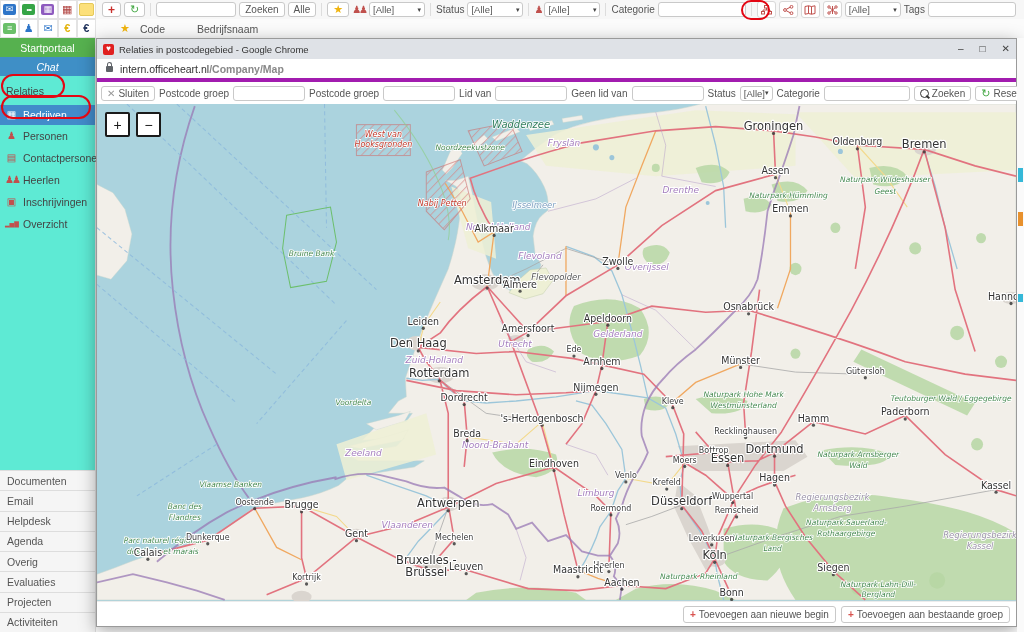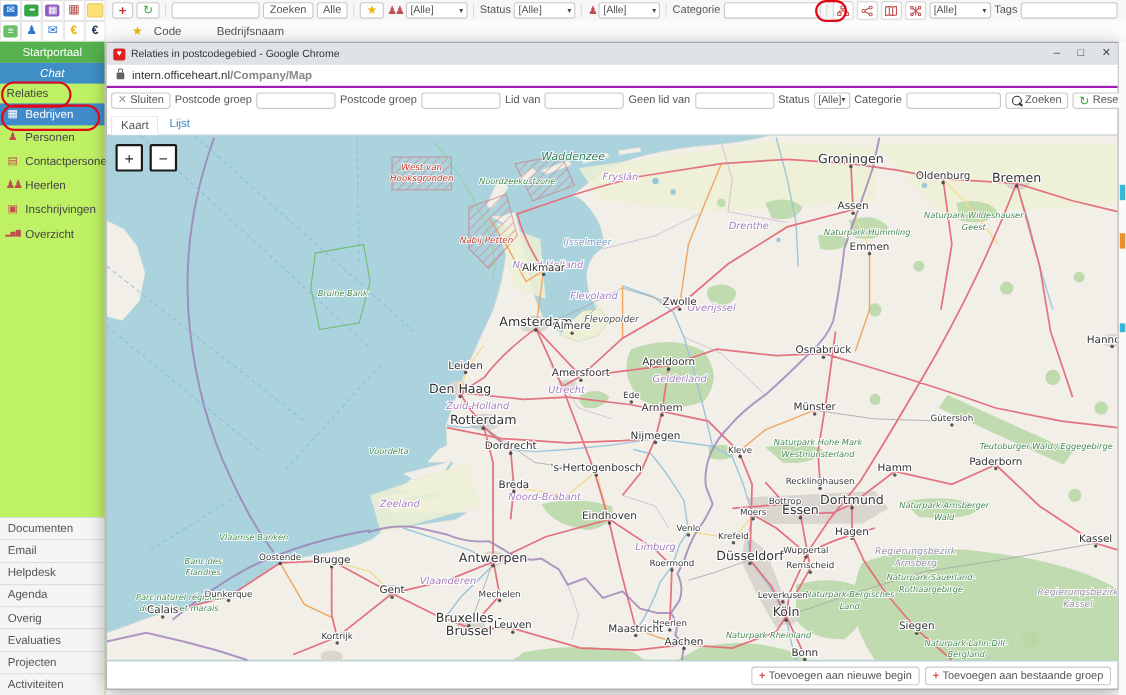--- a/index.html
+++ b/index.html
@@ -28,38 +28,38 @@
   .sel .car{font-size:7px;color:#444;}
   .lab{font-size:10px;color:#555;white-space:nowrap;}
   .sep{width:1px;height:13px;background:#ddd;margin:0 2px;}
   .plus-red{color:#c9302c;font-weight:bold;font-size:12px;}
   .ref-green{color:#3fa53f;font-size:11px;}
   .star{color:#f0b40f;font-size:11px;}
   .red-ic{color:#c0504d;font-size:10px;letter-spacing:-2px;}
   .tbic{width:17px;height:15px;border:1px solid #d8d8d8;border-radius:3px;background:#fff;display:inline-flex;align-items:center;justify-content:center;}
 
   
-  #sidebar{position:absolute;left:0;top:38px;width:96px;height:594px;background:#bef264;border-right:1px solid #e0e0e0;box-sizing:border-box;display:flex;flex-direction:column;font-size:10.5px;}
+  #sidebar{position:absolute;left:0;top:38px;width:96px;height:594px;background:#5eead4;border-right:1px solid #e0e0e0;box-sizing:border-box;display:flex;flex-direction:column;font-size:10.5px;}
   .sb-portal{height:19px;background:#56b14f;color:#fff;display:flex;align-items:center;justify-content:center;flex:none;}
   .sb-chat{height:19px;background:#3f8fc6;color:#fff;display:flex;align-items:center;justify-content:center;flex:none;font-style:italic;}
-  .sb-group{height:18px;color:#444;display:flex;align-items:center;padding-left:6px;flex:none;}
+  .sb-group{height:29px;color:#444;display:flex;align-items:center;padding-left:6px;flex:none;}
   .sb-item{height:22px;display:flex;align-items:center;gap:5px;padding-left:5px;color:#444;flex:none;}
   .sb-item .ic{color:#c0504d;font-size:10px;width:13px;text-align:center;flex:none;line-height:1;}
   .sb-item.active{background:#428bca;color:#fff;height:20px;}
   .sb-item.active .ic{color:#fff;}
   .sb-fill{flex:1;}
   .sec{height:20.25px;background:#f5f5f5;border-top:1px solid #ddd;display:flex;align-items:center;padding-left:7px;color:#555;box-sizing:border-box;flex:none;}
 
   
   #popup{position:absolute;left:96px;top:38px;width:921px;height:589px;background:#fff;border:1px solid #9a9a9a;box-shadow:0 4px 16px rgba(0,0,0,.35);box-sizing:border-box;display:flex;flex-direction:column;}
   .p-title{height:20px;background:#dfe2e7;display:flex;align-items:center;padding:0 6px;font-size:9.5px;color:#333;flex:none;}
   .heart{width:11px;height:11px;background:#e02020;border-radius:2px;color:#fff;font-size:8px;display:flex;align-items:center;justify-content:center;margin-right:5px;line-height:1;}
   .t-spacer{flex:1;}
   .wbtn{font-size:10px;color:#444;margin-left:16px;line-height:1;}
-  .p-url{height:19px;background:#fff;border-bottom:2px solid #a21caf;display:flex;align-items:center;padding:0 9px;font-size:10.5px;flex:none;}
+  .p-url{height:19px;background:#fff;border-bottom:4px solid #a21caf;display:flex;align-items:center;padding:0 9px;font-size:10.5px;flex:none;}
   .lock{width:7px;height:6px;background:#5f6368;border-radius:1px;position:relative;margin-right:7px;flex:none;}
   .lock::before{content:"";position:absolute;top:-4px;left:1px;width:3px;height:3px;border:1.5px solid #5f6368;border-bottom:none;border-radius:3px 3px 0 0;}
   .u-dom{color:#333;} .u-path{color:#888;font-weight:bold;}
   .p-filter{height:22px;display:flex;align-items:center;gap:4px;padding:0 4px;font-size:10px;color:#555;flex:none;}
   .p-filter .inp{width:72px;}
   .mag{display:inline-block;width:7px;height:7px;border:1.5px solid #333;border-radius:50%;position:relative;margin-right:3px;}
   .mag::after{content:"";position:absolute;left:5px;top:6px;width:4px;height:1.5px;background:#333;transform:rotate(40deg);}
   .p-tabs{height:21px;border-bottom:1px solid #ddd;display:flex;align-items:flex-end;gap:10px;padding-left:4px;flex:none;box-sizing:border-box;}
   .tab-active{border:1px solid #ddd;border-bottom:1px solid #fff;background:#fff;padding:2px 8px;font-size:10.5px;color:#555;border-radius:2px 2px 0 0;margin-bottom:-1px;}
   .tab-link{font-size:10.5px;color:#3a87c8;padding:2px 4px 4px 0;}
@@ -314,24 +314,20 @@
       <span class="lab">Categorie</span>
       <input class="inp" style="width: 86px;">
       <span class="btn">
           <span class="mag"></span>
           <span>Zoeken</span>
         </span>
       <span class="btn">
           <span class="ref-green" style="margin-right:3px">↻</span>
           <span>Resetten</span>
         </span>
-    </div>
-    <div class="p-tabs">
-      <span class="tab-active">Kaart</span>
-      <span class="tab-link">Lijst</span>
     </div>
     <div class="p-map">
       <div class="zbtn" id="zin">+</div>
       <div class="zbtn" id="zout">−</div>
       <svg id="map-svg" viewBox="0 0 921 482" preserveAspectRatio="none">
         <defs>
           <pattern id="rh" width="6" height="6" patternUnits="userSpaceOnUse" patternTransform="rotate(45)">
             <line x1="0" y1="0" x2="0" y2="6" stroke="#d98080" stroke-width="2"></line>
           </pattern>
         </defs>

